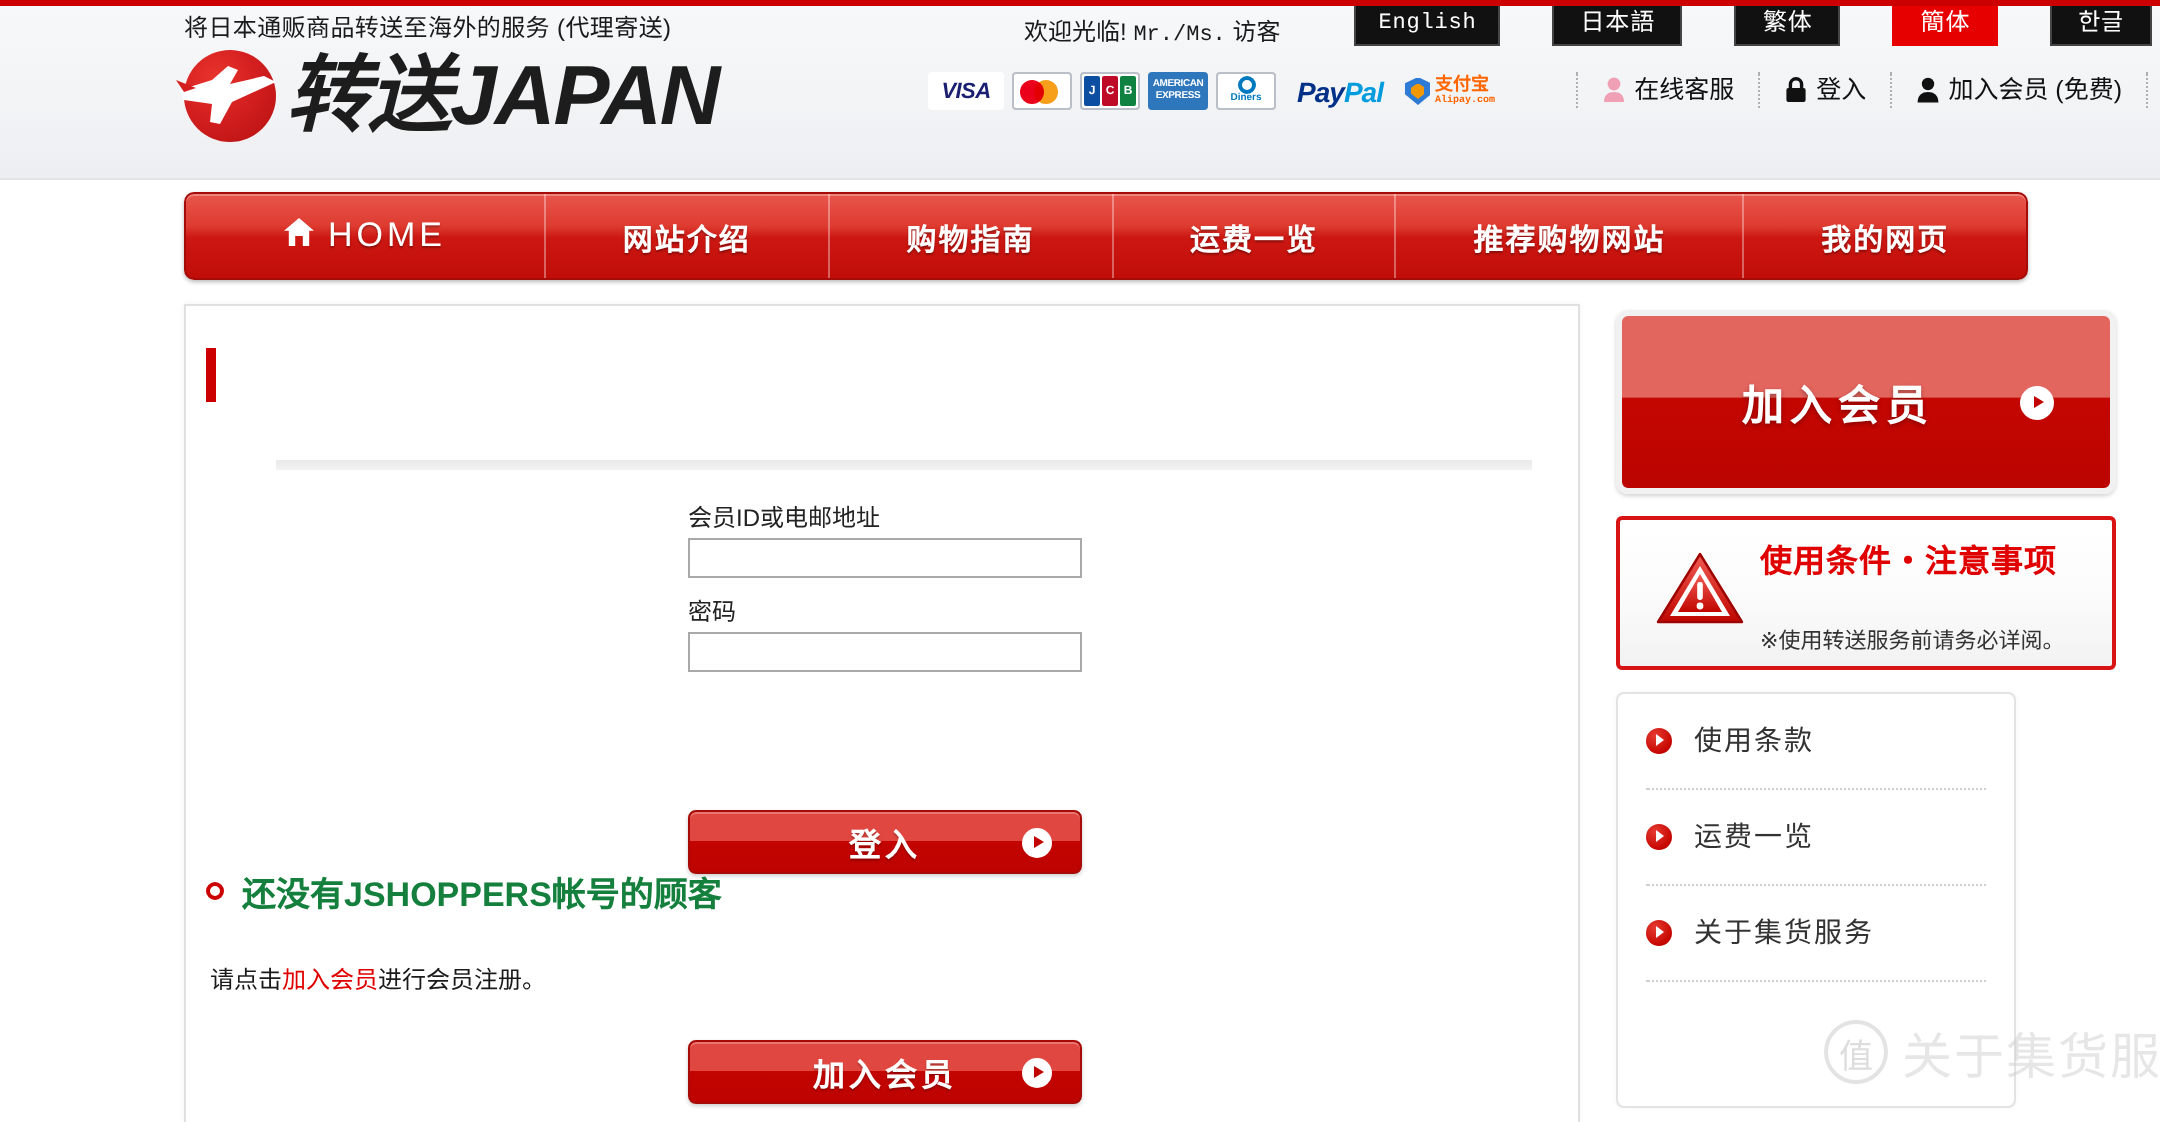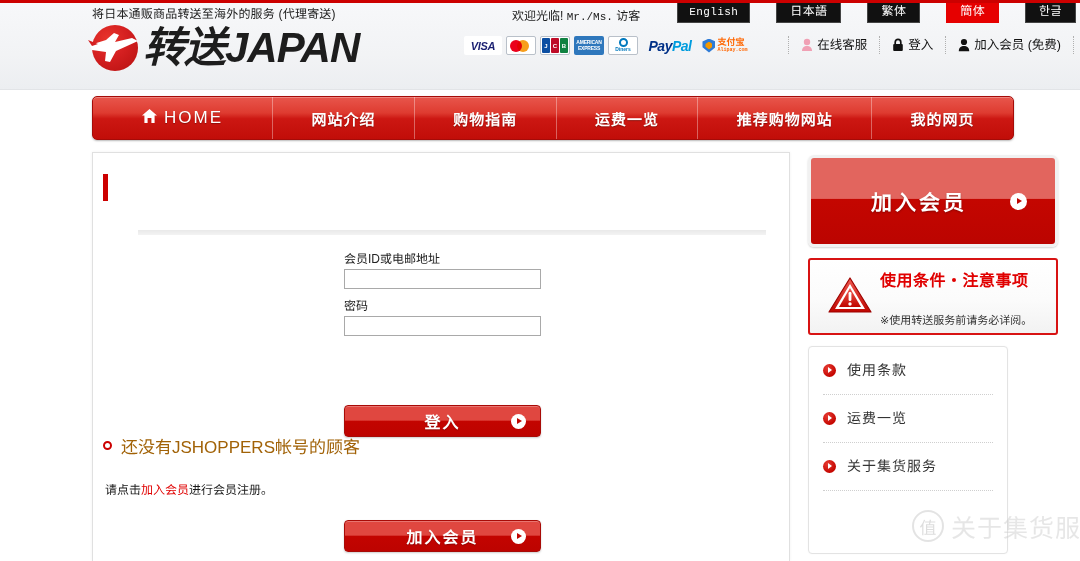--- a/index.html
+++ b/index.html
@@ -245,21 +245,21 @@
   
   .noacct {
     position: absolute; left: 10px; top: 280px;
     display: flex; align-items: center; gap: 9px;
   }
   .ring-bullet {
     width: 9px; height: 9px; border-radius: 50%;
     border: 2.5px solid #cc0000;
     flex: 0 0 auto;
   }
-  .noacct-text { font-size: 17px; color: #a16207; white-space: nowrap; }
+  .noacct-text { font-size: 17px; color: #15803d; white-space: nowrap; font-weight: bold; }
   .noacct-sub {
     position: absolute; left: 12px; top: 327px;
     font-size: 12px; color: #1a1a1a; white-space: nowrap;
   }
   .noacct-sub a { color: #e00000; text-decoration: none; cursor: pointer; }
 
   
   .sidebar { position: absolute; left: 808px; top: 155px; width: 250px; }
   .side-join {
     position: relative;

